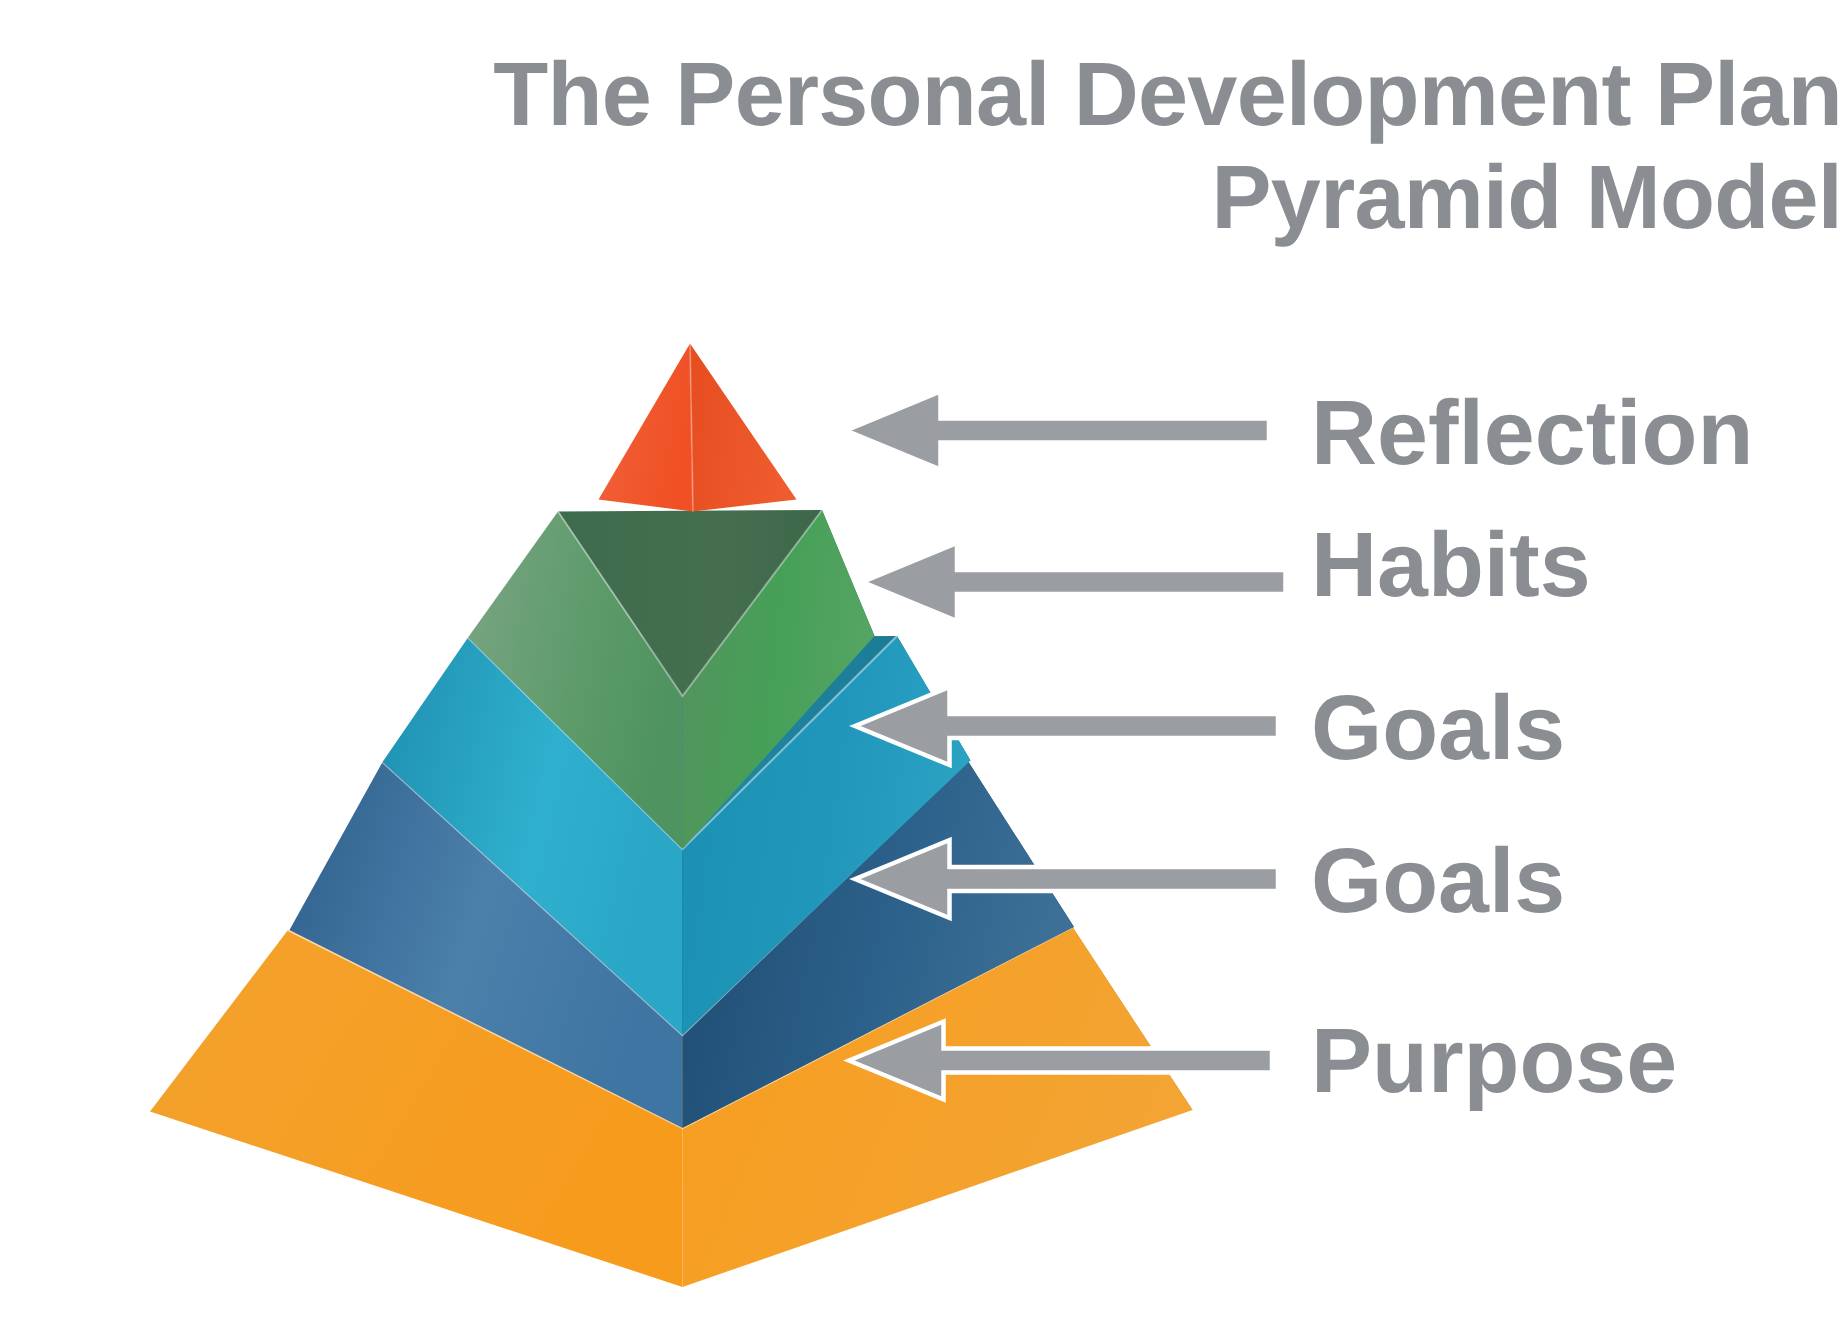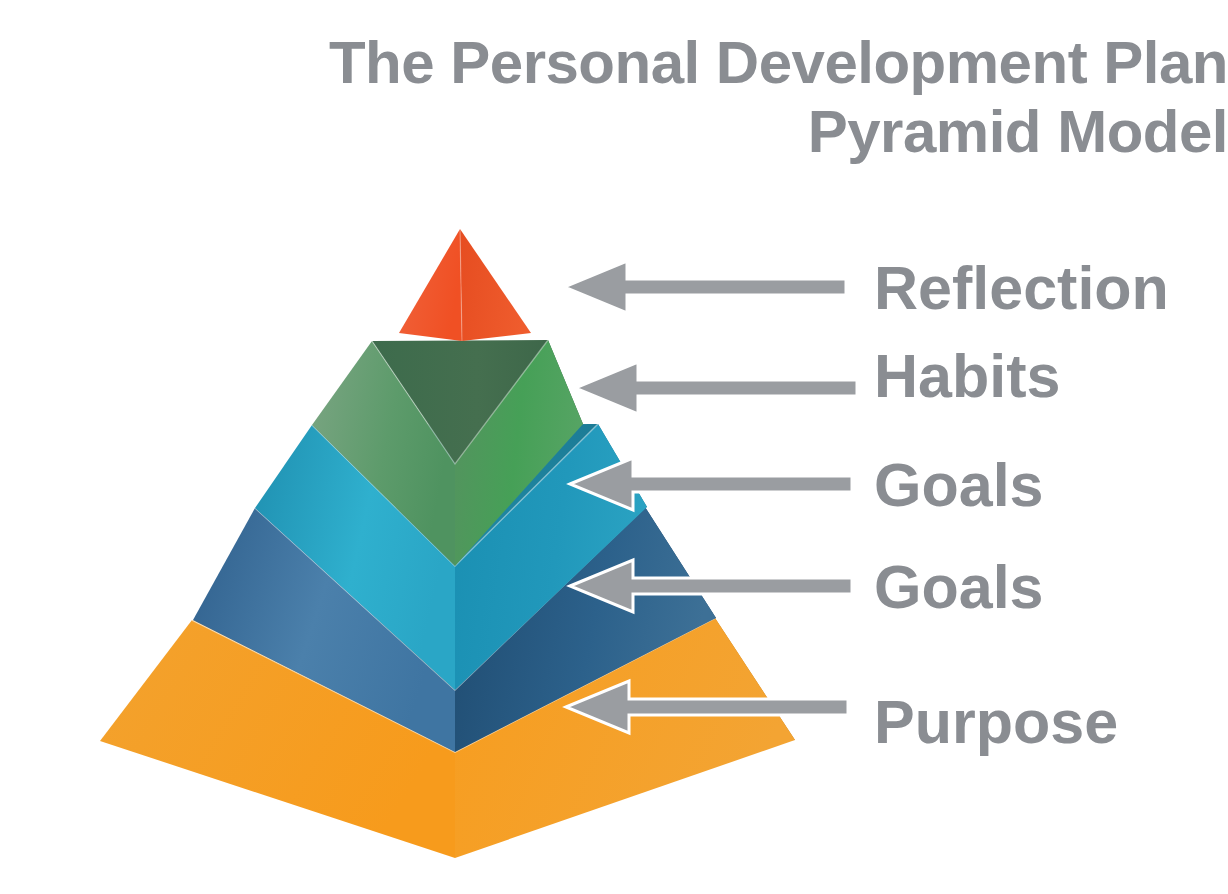--- a/index.html
+++ b/index.html
@@ -170,15 +170,15 @@
       <path d="M 570,484 L 633,458 L 633,476 L 852,476 L 852,492 L 633,492 L 633,510 Z" fill="#9a9da1" stroke="#ffffff" stroke-width="3"></path>
       <path d="M 570,586 L 633,560 L 633,578 L 852,578 L 852,594 L 633,594 L 633,612 Z" fill="#9a9da1" stroke="#ffffff" stroke-width="3"></path>
       <path d="M 566,707 L 629,681 L 629,699 L 848,699 L 848,715 L 629,715 L 629,733 Z" fill="#9a9da1" stroke="#ffffff" stroke-width="3"></path>
     </g>
   </svg>
 
   <div class="tier-label" style="left:874px; top:258px;">Reflection</div>
   <div class="tier-label" style="left:874px; top:346px;">Habits</div>
   <div class="tier-label" style="left:874px; top:455px;">Goals</div>
   <div class="tier-label" style="left:874px; top:557px;">Goals</div>
-  <div class="tier-label" style="left:874px; top:677px;margin-top:15px;">Purpose</div>
+  <div class="tier-label" style="left:874px; top:677px;">Purpose</div>
 
 </div>
 
 </body></html>

